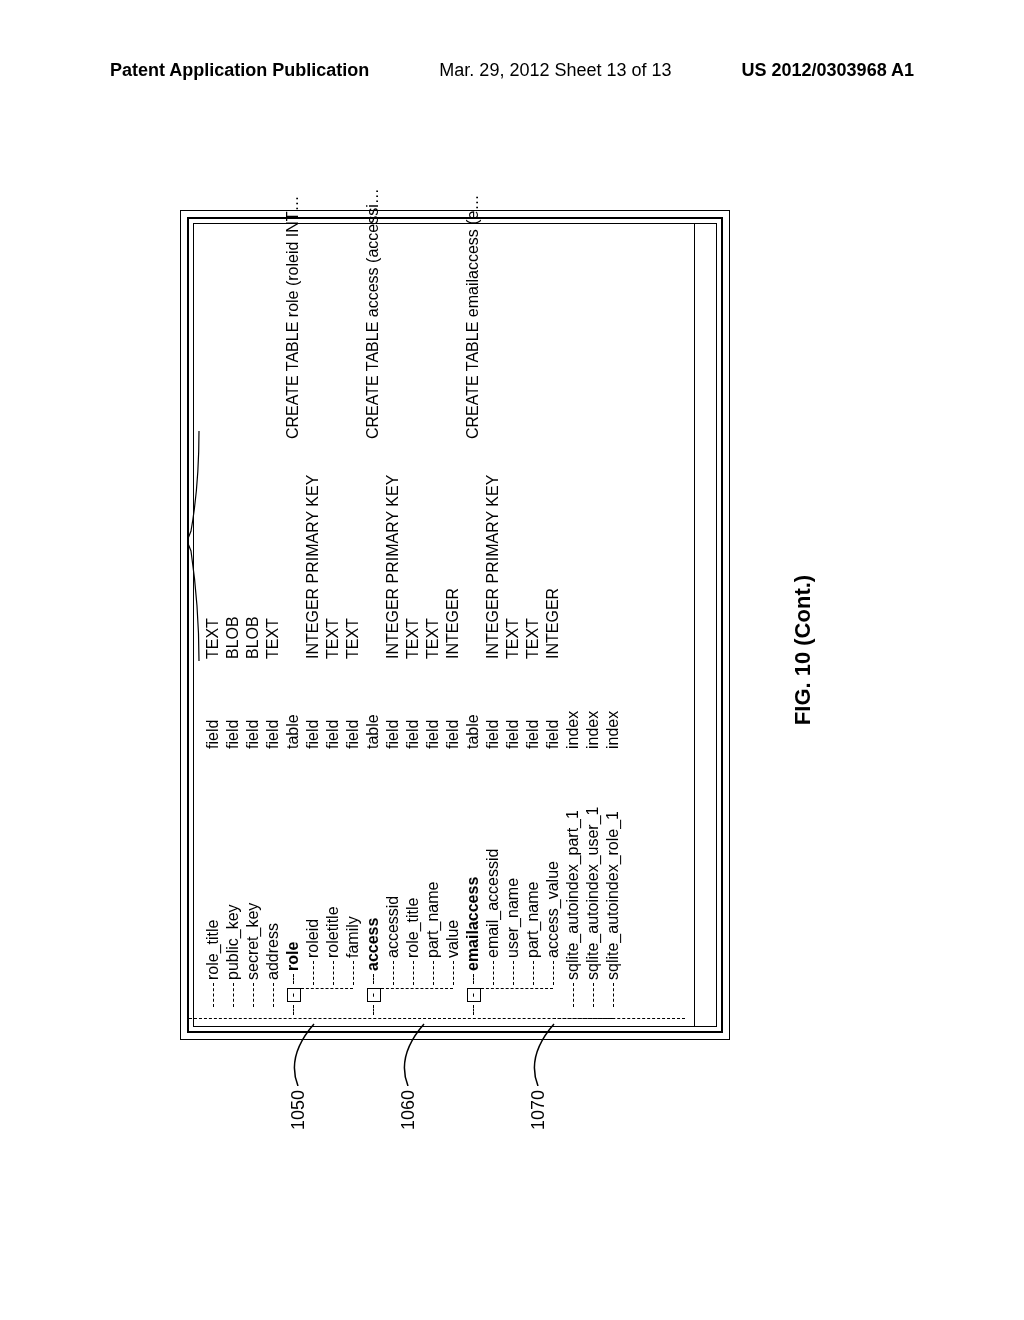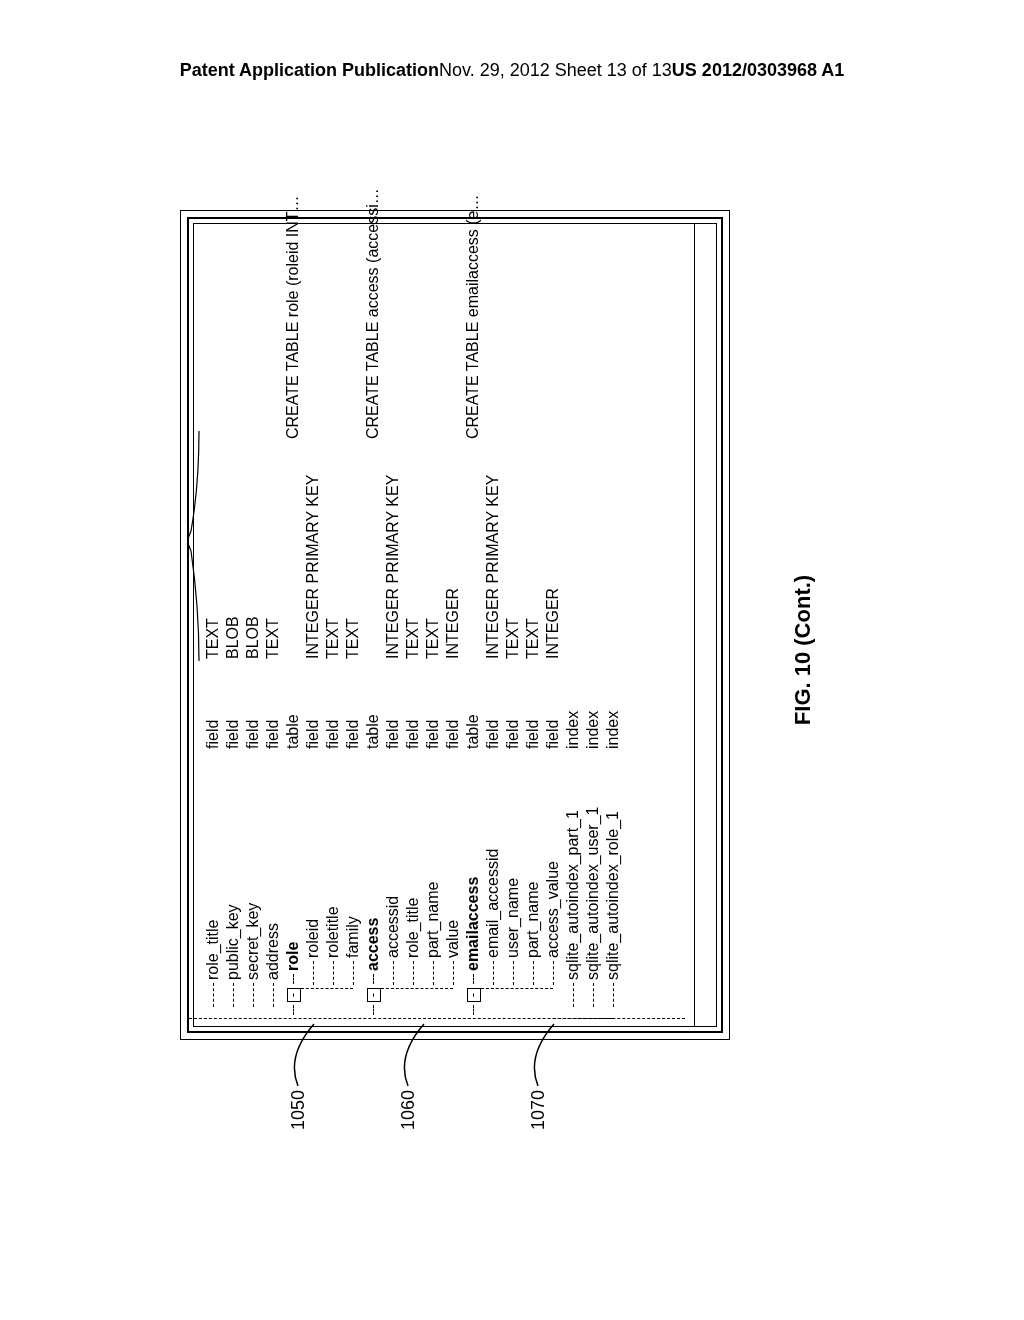--- a/index.html
+++ b/index.html
@@ -15,21 +15,21 @@
     position: relative;
     width: 1024px;
     height: 1320px;
   }
   .header {
     position: absolute;
     top: 60px;
     left: 110px;
     right: 110px;
     display: flex;
-    justify-content: center;
+    justify-content: space-between;
     font-size: 18px;
     font-weight: bold;
   }
   .header .hdr-left { font-weight: bold; }
   .header .hdr-mid  { font-weight: normal; }
   .header .hdr-right{ font-weight: bold; }
   .figure-area {
     position: absolute;
     top: 170px;
     left: 180px;
@@ -159,21 +159,21 @@
     font-size: 22px;
     font-weight: bold;
   }
 </style>
 </head>
 <body>
 
 <div class="page">
   <div class="header">
     <span class="hdr-left">Patent Application Publication</span>
-    <span class="hdr-mid">Nov. 29, 2012  Sheet 13 of 13</span>
+    <span class="hdr-mid">Mar. 29, 2012  Sheet 13 of 13</span>
     <span class="hdr-right">US 2012/0303968 A1</span>
   </div>
 
   <div class="figure-area">
     <div class="inner">
 
       <div class="callout" style="top:108px; left:0;">
         <span class="num" style="top:0; left:0;">1050</span>
         <svg width="80" height="30" style="top:2px; left:44px;">
             <path d="M0 8 Q30 -4 62 24" stroke="#000" fill="none" stroke-width="1.5"></path>

